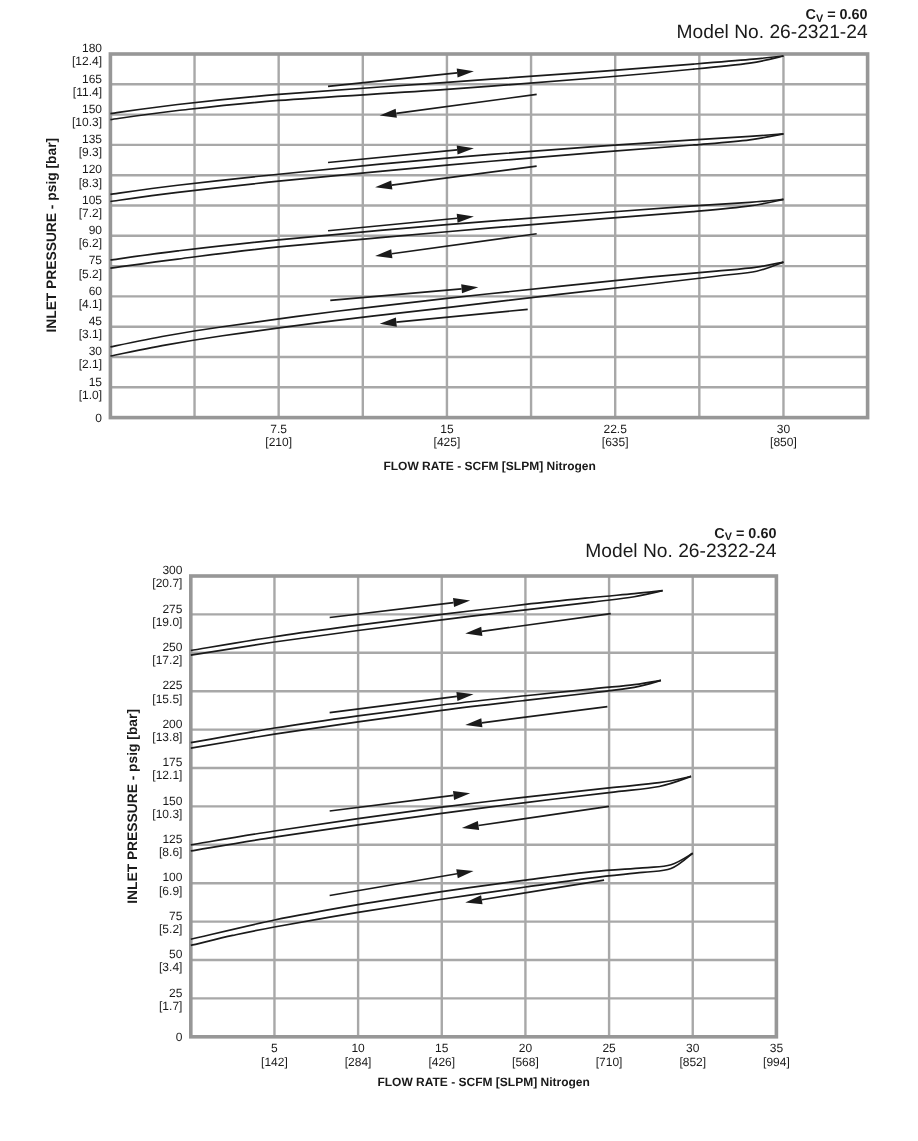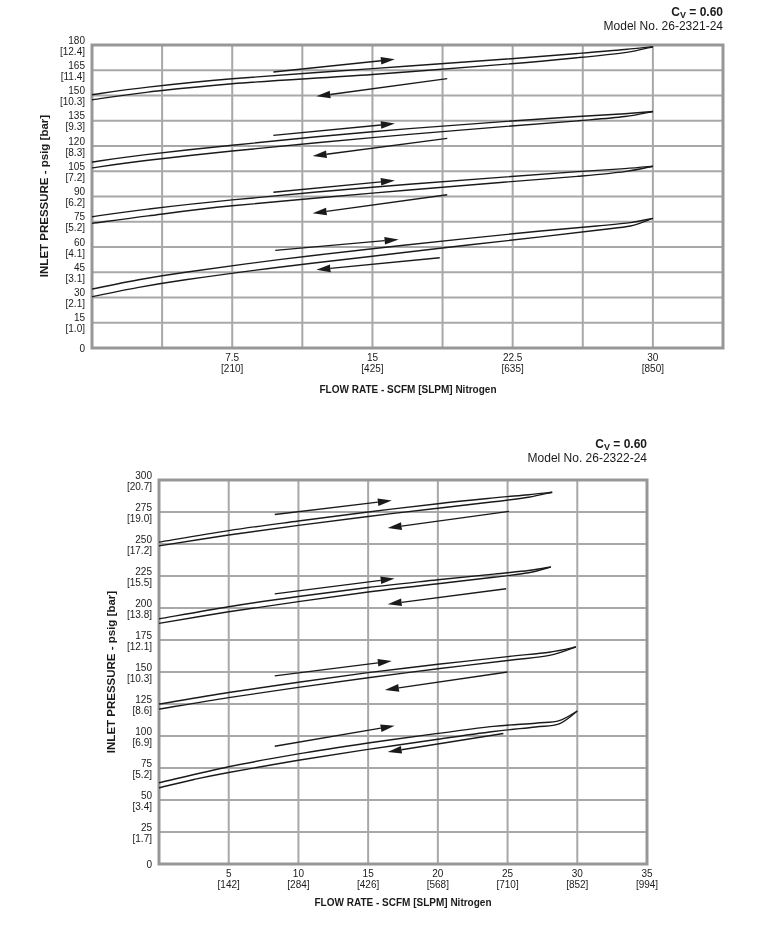--- a/index.html
+++ b/index.html
@@ -1,21 +1,21 @@
 <!DOCTYPE html>
 <html><head>
 <meta charset="utf-8">
 <style>
   html,body{margin:0;padding:0;background:#ffffff;}
   #page{
     position:relative;width:765px;height:951px;background:#ffffff;overflow:hidden;
     font-family:"Liberation Sans",sans-serif;color:#1a1a1a;
   }
   .hdr-cv{position:absolute;font-size:12px;font-weight:700;white-space:nowrap;}
-  .hdr-model{position:absolute;font-size:12px;white-space:nowrap;}
+  .hdr-model{position:absolute;font-size:16px;white-space:nowrap;}
   .cv-sub{font-size:9px;vertical-align:-2px;font-weight:700;}
   .axis-x{position:absolute;font-size:10px;font-weight:700;white-space:nowrap;transform:translateX(-50%);}
   .axis-y{position:absolute;font-size:11.5px;font-weight:700;white-space:nowrap;transform:translate(-50%,-50%) rotate(-90deg);}
   svg{position:absolute;left:0;top:0;}
   text.tick{font-family:"Liberation Sans",sans-serif;font-size:10px;fill:#1a1a1a;}
 </style>
 </head>
 <body>
 
 <div id="page">

